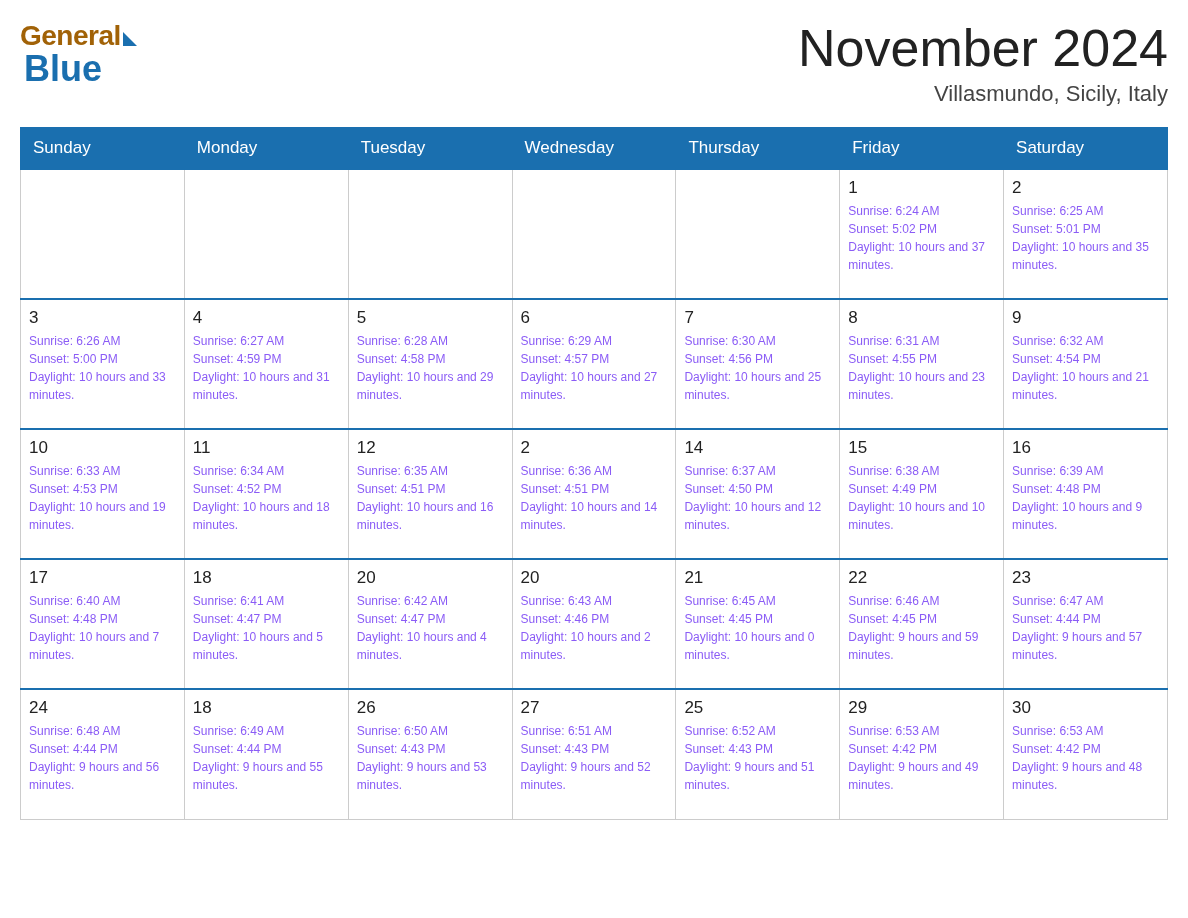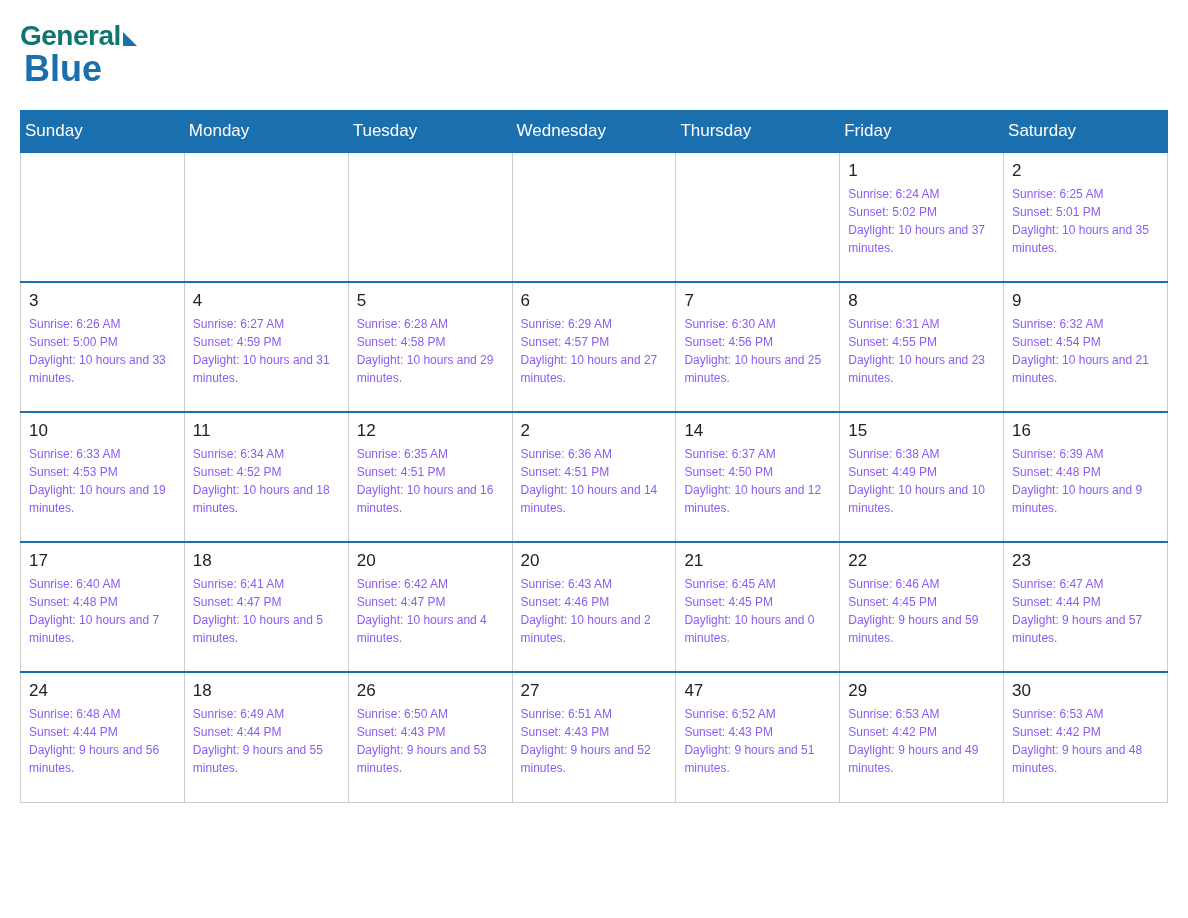--- a/index.html
+++ b/index.html
@@ -21,21 +21,21 @@
       flex-direction: column;
       align-items: flex-start;
     }
     .logo-top {
       display: flex;
       align-items: center;
     }
     .logo-general {
       font-size: 28px;
       font-weight: bold;
-      color: #0f766e;
+      color: #a16207;
       letter-spacing: -0.5px;
     }
     .logo-arrow {
       width: 0;
       height: 0;
       border-left: 14px solid #1a6faf;
       border-top: 14px solid transparent;
       border-bottom: 0px solid transparent;
       margin-left: 2px;
       margin-top: 6px;
@@ -62,21 +62,21 @@
       margin-top: 4px;
     }
     .calendar-table {
       width: 100%;
       border-collapse: collapse;
       border: 1px solid #aaa;
     }
     .calendar-table th {
       background-color: #1a6faf;
       color: #fff;
-      padding: 10px 4px;
+      padding: 10px 12px;
       font-size: 17px;
       font-weight: normal;
       text-align: left;
       border: 1px solid #1a6faf;
     }
     .calendar-table td {
       vertical-align: top;
       padding: 8px;
       border: 1px solid #ccc;
       width: 14.28%;
@@ -104,20 +104,24 @@
 </head>
 <body>
 
 <div class="header">
   <div class="logo">
     <div class="logo-top">
       <span class="logo-general">General</span>
       <div class="logo-arrow"></div>
     </div>
     <span class="logo-blue">Blue</span>
+  </div>
+  <div class="title-block">
+    <div class="month-title">November 2024</div>
+    <div class="location-title">Villasmundo, Sicily, Italy</div>
   </div>
 </div>
 
 <table class="calendar-table">
   <thead>
     <tr>
     <th>Sunday</th>
         <th>Monday</th>
         <th>Tuesday</th>
         <th>Wednesday</th>
@@ -243,21 +247,21 @@
         </td>
         <td>
           <span class="day-number">26</span>
           <div class="day-info">Sunrise: 6:50 AM<br>Sunset: 4:43 PM<br>Daylight: 9 hours and 53 minutes.</div>
         </td>
         <td>
           <span class="day-number">27</span>
           <div class="day-info">Sunrise: 6:51 AM<br>Sunset: 4:43 PM<br>Daylight: 9 hours and 52 minutes.</div>
         </td>
         <td>
-          <span class="day-number">47</span>
+          <span class="day-number">25</span>
           <div class="day-info">Sunrise: 6:52 AM<br>Sunset: 4:43 PM<br>Daylight: 9 hours and 51 minutes.</div>
         </td>
         <td>
           <span class="day-number">29</span>
           <div class="day-info">Sunrise: 6:53 AM<br>Sunset: 4:42 PM<br>Daylight: 9 hours and 49 minutes.</div>
         </td>
         <td>
           <span class="day-number">30</span>
           <div class="day-info">Sunrise: 6:53 AM<br>Sunset: 4:42 PM<br>Daylight: 9 hours and 48 minutes.</div>
         </td>

